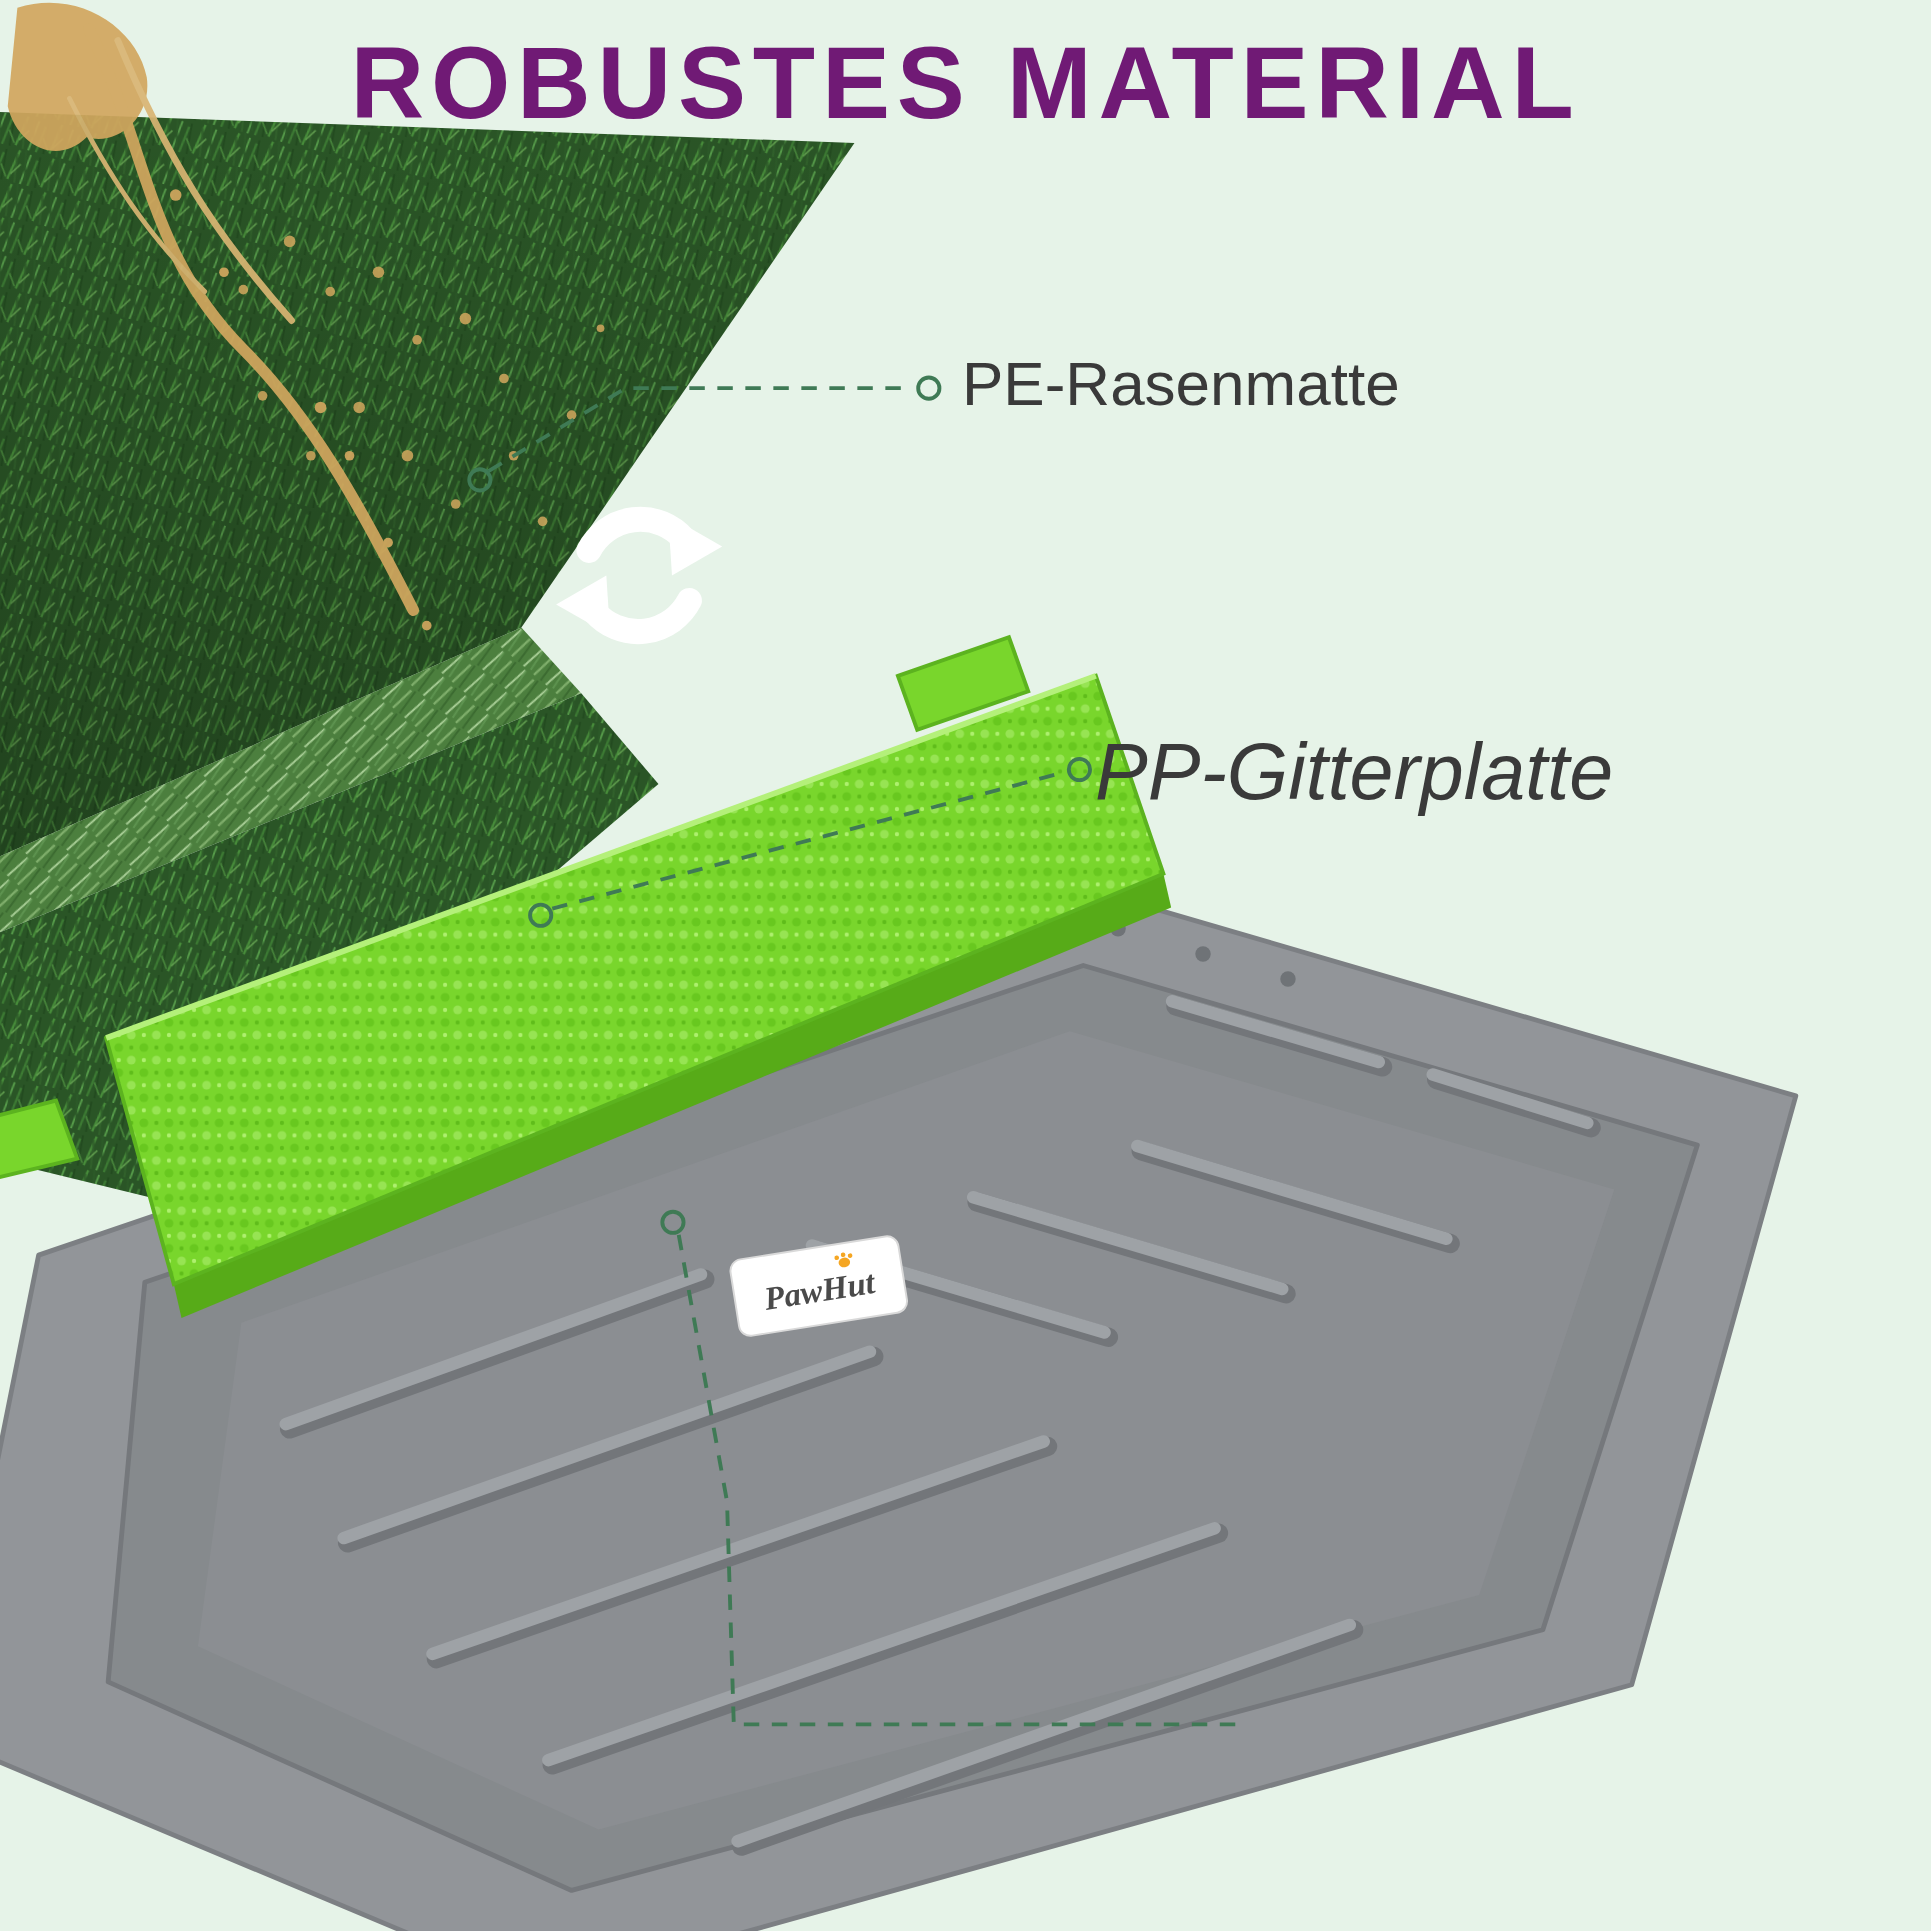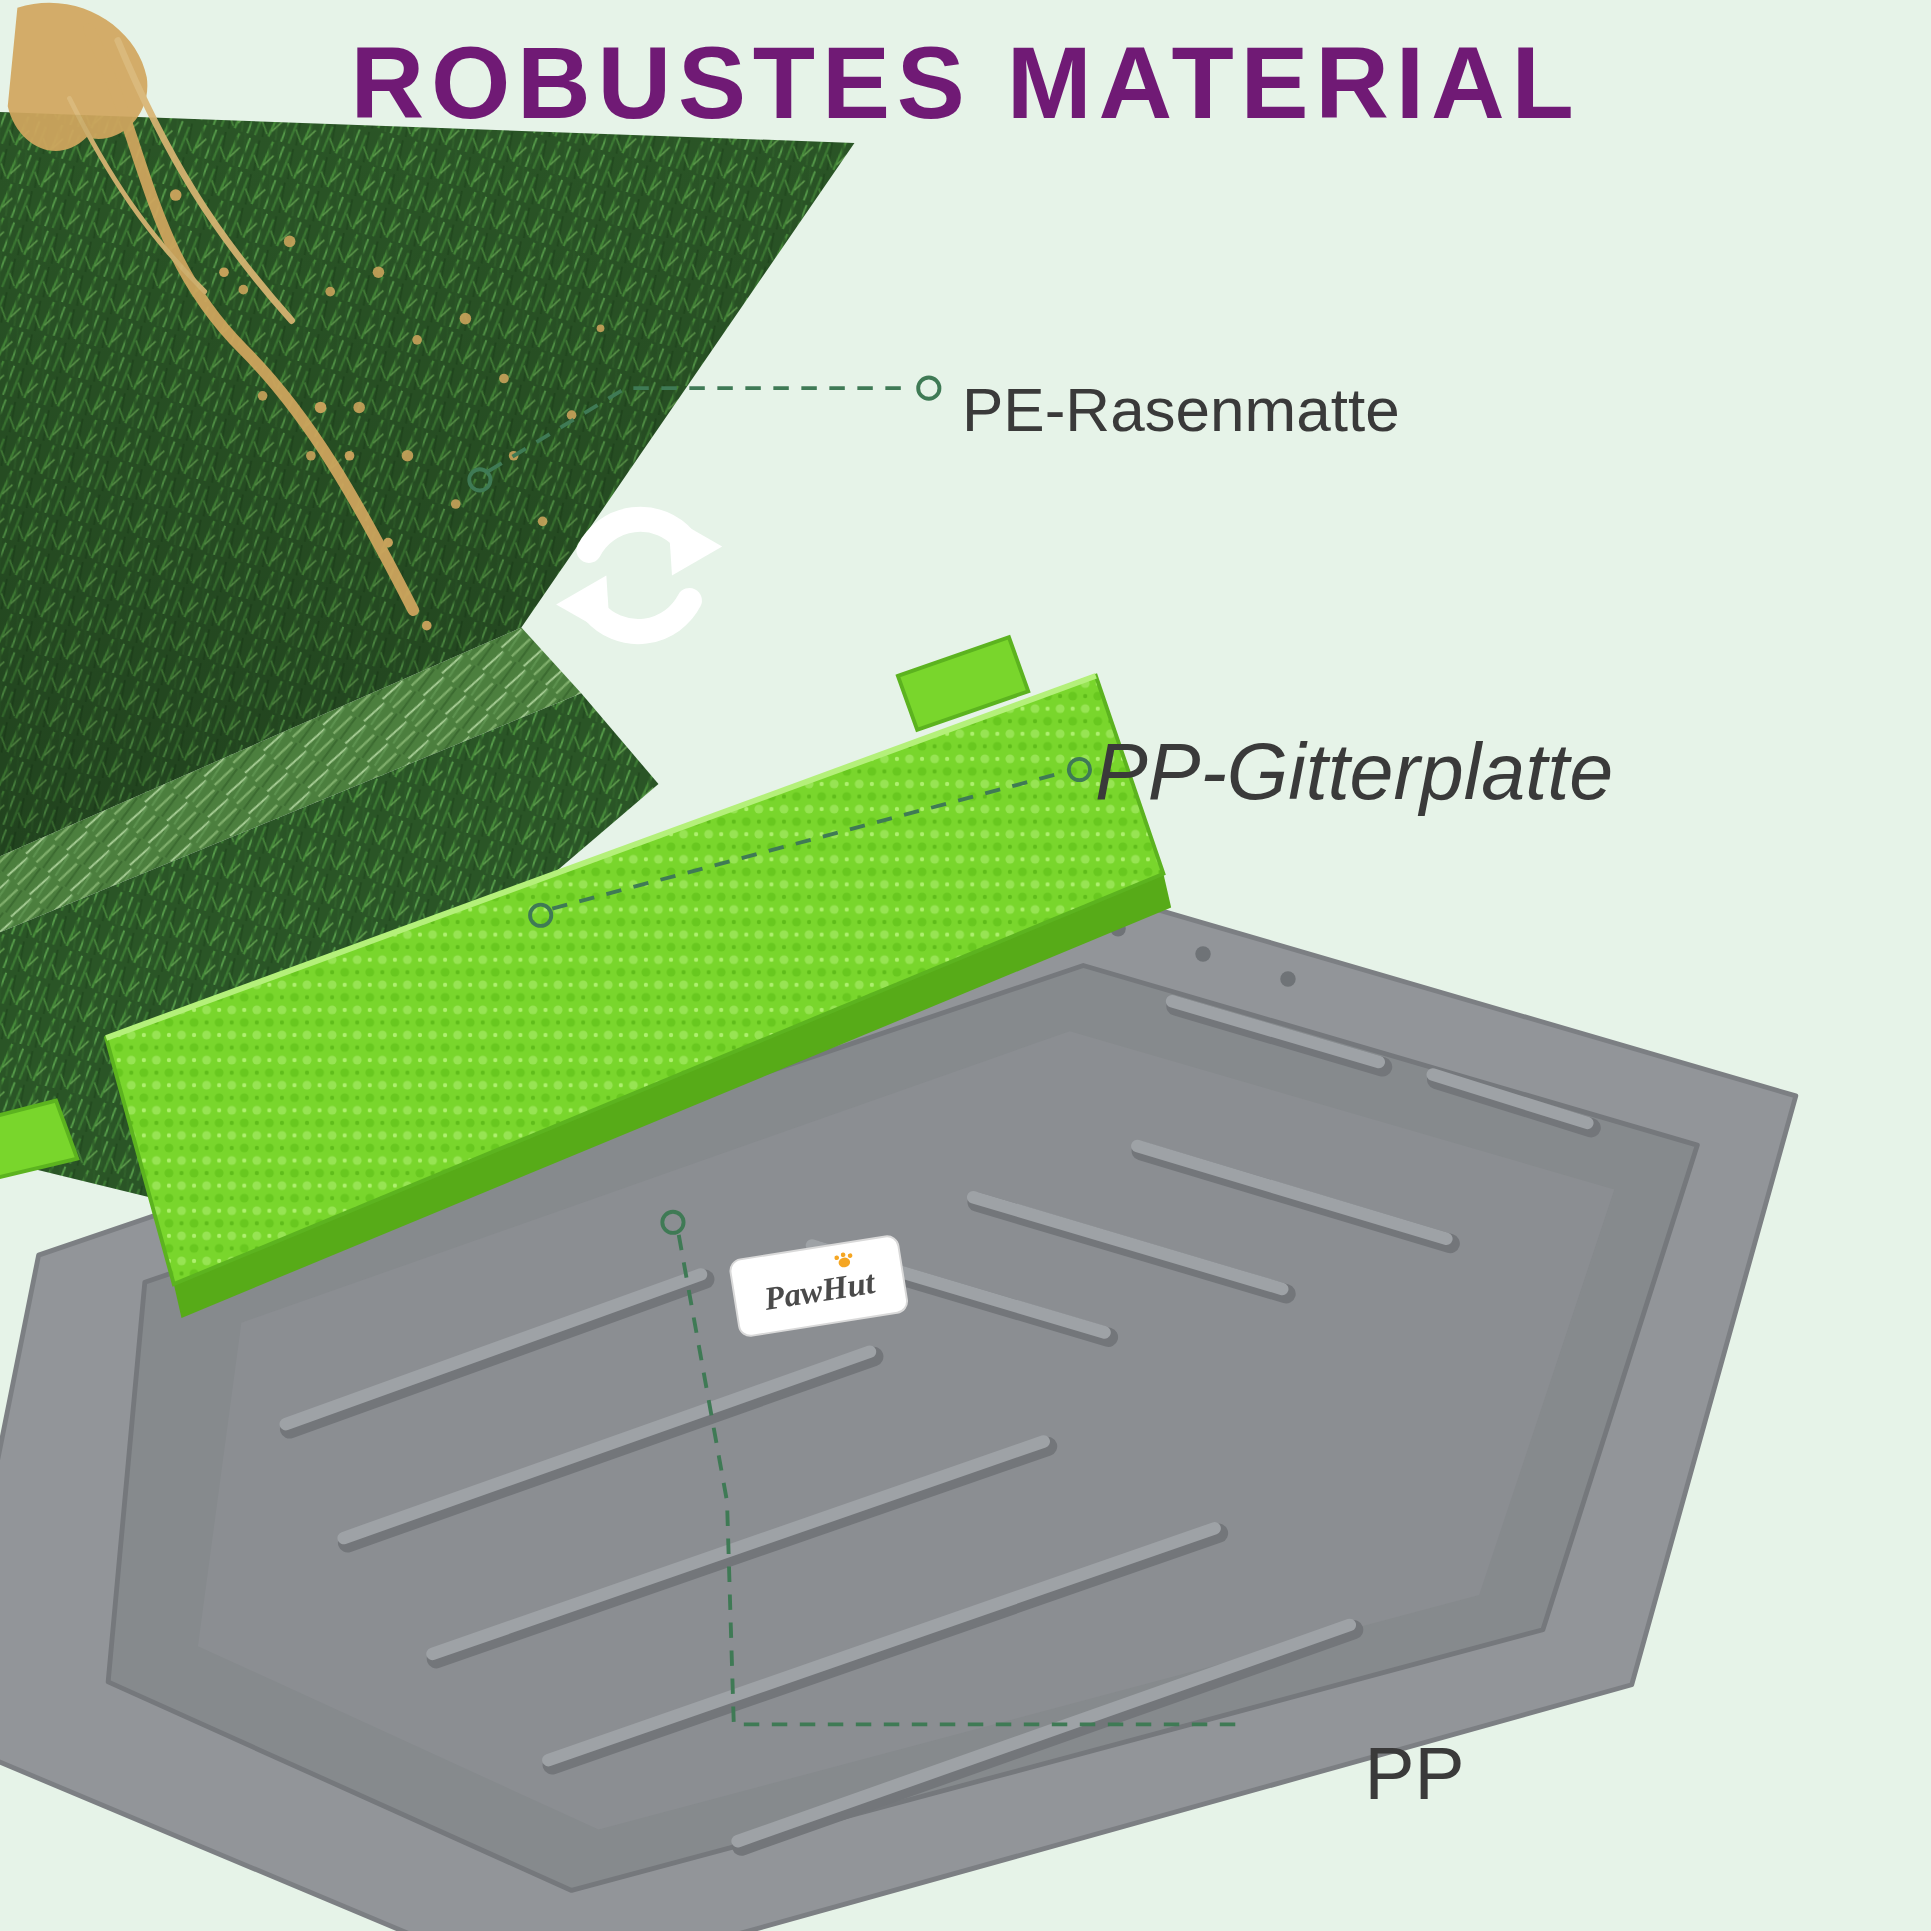--- a/index.html
+++ b/index.html
@@ -13,21 +13,21 @@
   }
   .canvas svg{position:absolute;left:0;top:0;}
   .title{
     position:absolute;top:25px;left:0;width:100%;
     text-align:center;
     font-size:102px;font-weight:700;letter-spacing:6.8px;
     color:#701a75;
     white-space:nowrap;
   }
   .label{position:absolute;color:#3a3a3a;white-space:nowrap;}
-  .label-grass{left:962px;top:348px;font-size:62px;margin-top:26px;}
+  .label-grass{left:962px;top:348px;font-size:62px;}
   .label-grid{left:1095px;top:726px;font-size:79px;font-style:italic;}
   .label-tray{left:1255px;top:1730px;font-size:75px;text-align:center;width:319px;line-height:1.16;}
 </style>
 </head>
 <body>
 
 <div class="canvas">
 
   <svg width="1931" height="1931" viewBox="0 0 2000 2000">
     <defs>
@@ -182,17 +182,16 @@
     </g>
   </svg>
 
   <div class="title">ROBUSTES MATERIAL</div>
 
   <div class="label label-grass">PE-Rasenmatte</div>
 
   <div class="label label-grid">PP-Gitterplatte</div>
 
   <div class="label label-tray">
-    <div>PP</div>
   </div>
 
 </div>
 
 
 </body></html>

